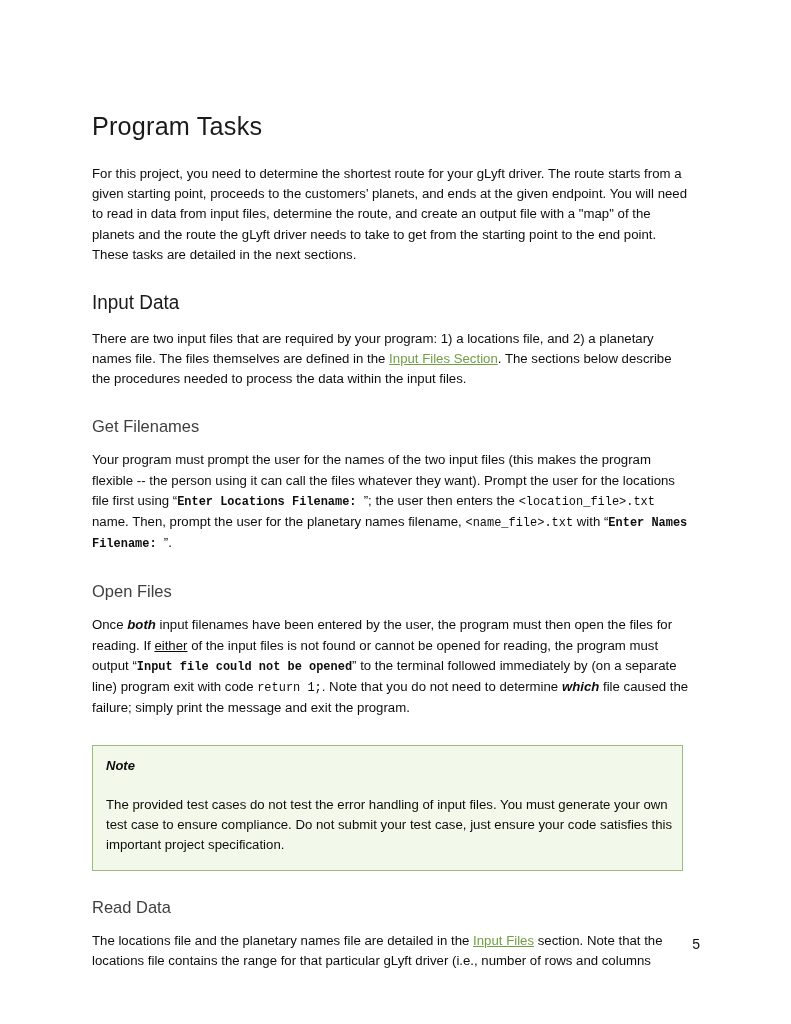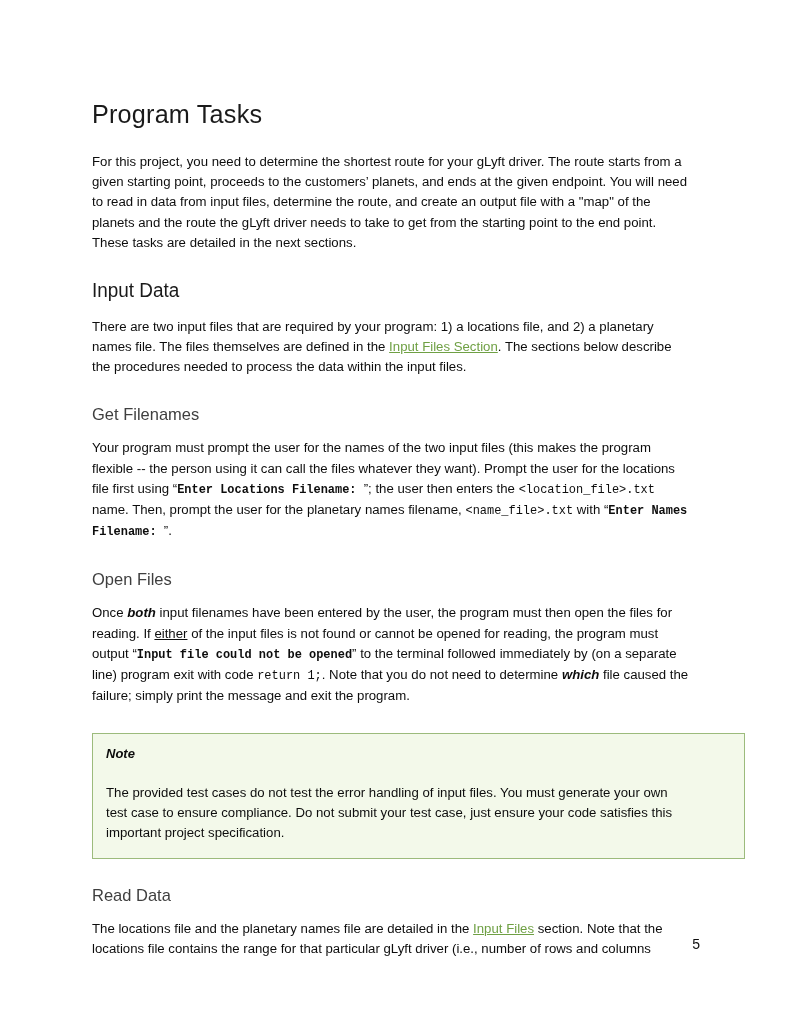--- a/index.html
+++ b/index.html
@@ -20,21 +20,21 @@
     position: absolute;
     left: 0; top: 0;
     width: 791px;
     height: 1024px;
     background: #ffffff;
   }
 
   .content {
     position: absolute;
     left: 92px;
-    top: 100px;
+    top: 112px;
     width: 600px;
   }
 
   
   .h1 {
     font-size: 26px;
     font-weight: 400;
     color: #1a1a1a;
     letter-spacing: 0.2px;
     line-height: 1.15;
@@ -89,21 +89,21 @@
   a.link, .link {
     color: #6fa044;
     text-decoration: underline;
     text-decoration-color: #6fa044;
   }
 
   
   .notebox {
     box-sizing: border-box;
     margin: 26px 0 0 0;
-    width: 653px;
+    width: 591px;
     background: #f3f9ea;
     border: 1px solid #9cbb7c;
     padding: 12px 14px 14px 13px;
   }
   .note-title {
     font-size: 13.5px;
     font-weight: bold;
     font-style: italic;
     color: #0d0d0d;
     margin: 0 0 22px 0;

